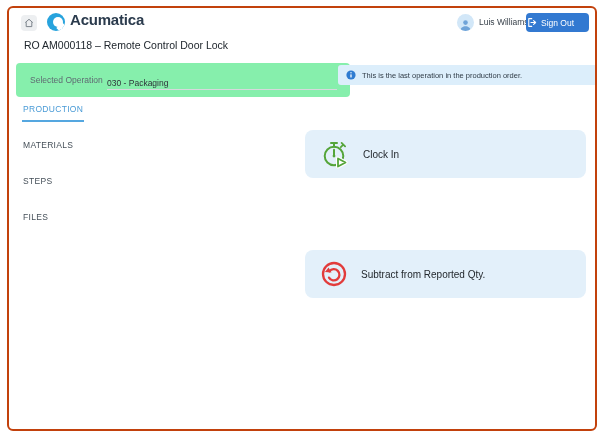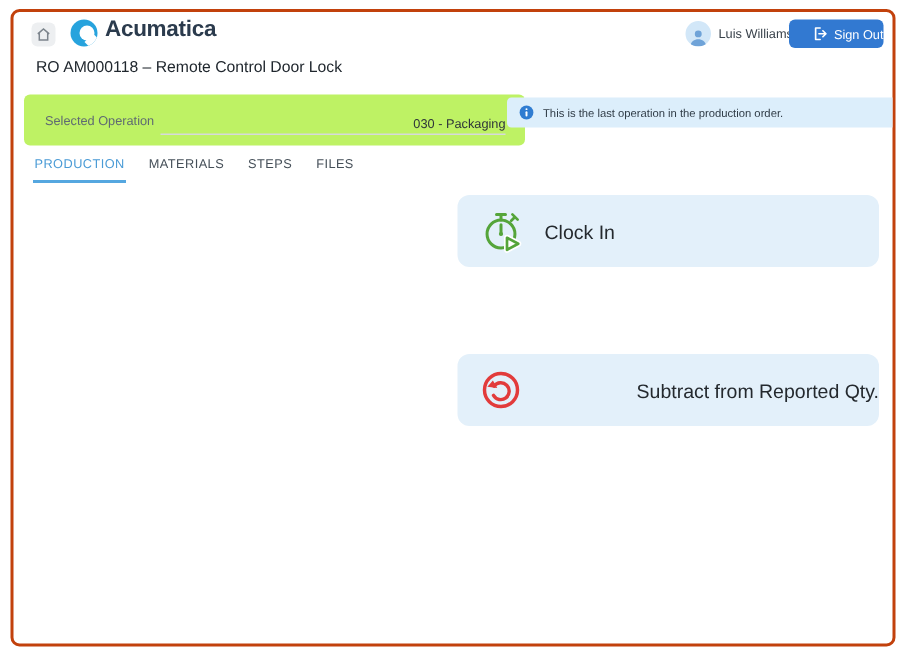--- a/index.html
+++ b/index.html
@@ -14,49 +14,49 @@
   .logo-mark { position:absolute; left:38px; top:5px; width:18px; height:18px; border-radius:50%;
     background:#27a3dd; overflow:hidden; }
   .logo-mark .inner { position:absolute; left:6px; top:4px; width:10px; height:10px; border-radius:50%; background:#ffffff; }
   .logo-mark .notch { position:absolute; left:11px; top:11px; width:8px; height:8px; background:#ffffff; transform:rotate(45deg); }
   .brand { position:absolute; left:61px; top:3px; font-size:15px; font-weight:600; color:#2b3b4d; letter-spacing:-0.2px; }
   .avatar { position:absolute; left:448px; top:6px; width:17px; height:17px; border-radius:50%;
     background:#d2e7f8; display:flex; align-items:flex-end; justify-content:center; overflow:hidden; }
   .username { position:absolute; left:470px; top:9px; font-size:8.5px; color:#39424b; }
   .signout { position:absolute; left:517px; top:5px; width:63px; height:19px; background:#3279d1;
     border:none; border-radius:4px; color:#fff; font-size:8.5px; font-family:inherit;
-    display:flex; align-items:center; justify-content:flex-end; gap:4px; cursor:pointer; }
+    display:flex; align-items:center; justify-content:flex-start; gap:4px; cursor:pointer; }
   .page-title { position:absolute; left:15px; top:31px; font-size:10.5px; color:#20272e; }
   
-  .op-bar { position:absolute; left:7px; top:55px; width:334px; height:34px; background:#bef264; border-radius:4px;text-align:right; }
+  .op-bar { position:absolute; left:7px; top:55px; width:334px; height:34px; background:#86efac; border-radius:4px; }
   .op-label { position:absolute; left:14px; top:12px; font-size:8.5px; color:#5f6a72; }
   .op-value-wrap { position:absolute; left:91px; right:13px; top:9px; bottom:7px; border-bottom:1px solid #d6d9dc; cursor:pointer; }
   .op-value { font-size:8.5px; color:#2e343a; }
   
   .banner { position:absolute; left:296px; top:57px; width:281px; height:20px; background:#dceefb;
     border-radius:3px; display:flex; align-items:center; padding:0 8px; gap:6px;margin-left:33px; }
   .banner-text { font-size:7.5px; color:#2f3b46; }
   
-  .tabs { position:absolute; left:13px; top:92px; display:flex; gap:14px; }
+  .tabs { position:absolute; left:13px; top:92px; display:flex; gap:14px;flex-direction:column; }
   .tab { font-size:8.5px; letter-spacing:0.3px; color:#454f58; padding:4px 1px 6px 1px; cursor:pointer; border-bottom:2px solid transparent; }
   .tab.active { color:#4a9bd6; border-bottom-color:#55a7e0; }
   
   .donut-wrap { position:absolute; left:50px; top:133px; width:211px; height:211px; }
   .donut-wrap svg { position:absolute; left:0; top:0; }
   .c-timer { position:absolute; left:0; right:0; top:36px; text-align:center; font-size:9.5px; color:#9aa1a8; }
   .c-completed-val { position:absolute; left:0; right:0; top:52px; text-align:center; font-size:34px; color:#4aa33b; }
   .c-completed-lab { position:absolute; left:0; right:0; top:92px; text-align:center; font-size:9.5px; color:#4aa33b; }
   .c-divider { position:absolute; left:62px; right:62px; top:113px; height:1px; background:#e5e7e9; }
   .c-remaining-val { position:absolute; left:0; right:0; top:120px; text-align:center; font-size:31px; color:#17191b; }
   .c-remaining-lab { position:absolute; left:0; right:0; top:158px; text-align:center; font-size:9.5px; color:#4c5359; }
   
   .action { position:absolute; left:296px; width:281px; height:48px; background:#e3f0fa; border:none;
     border-radius:8px; display:flex; align-items:center; padding-left:15px; gap:13px; cursor:pointer; font-family:inherit; }
-  .action-label { font-size:13px; color:#24292e; }
-  .a1 { top:122px; } .a2 { top:182px; } .a3 { top:228px;justify-content:space-between; }
+  .action-label { font-size:10px; color:#24292e; }
+  .a1 { top:122px; } .a2 { top:182px; } .a3 { top:242px; }
   .plus-box { width:25px; height:25px; }
 </style>
 </head>
 <body>
 
 <div class="card">
 
   <div class="home-btn">
     <svg width="10" height="10" viewBox="0 0 10 10">
       <path d="M1.2 4.6 L5 1.3 L8.8 4.6 M2.2 4.2 V8.6 H7.8 V4.2" fill="none" stroke="#7c848c" stroke-width="1"></path>

